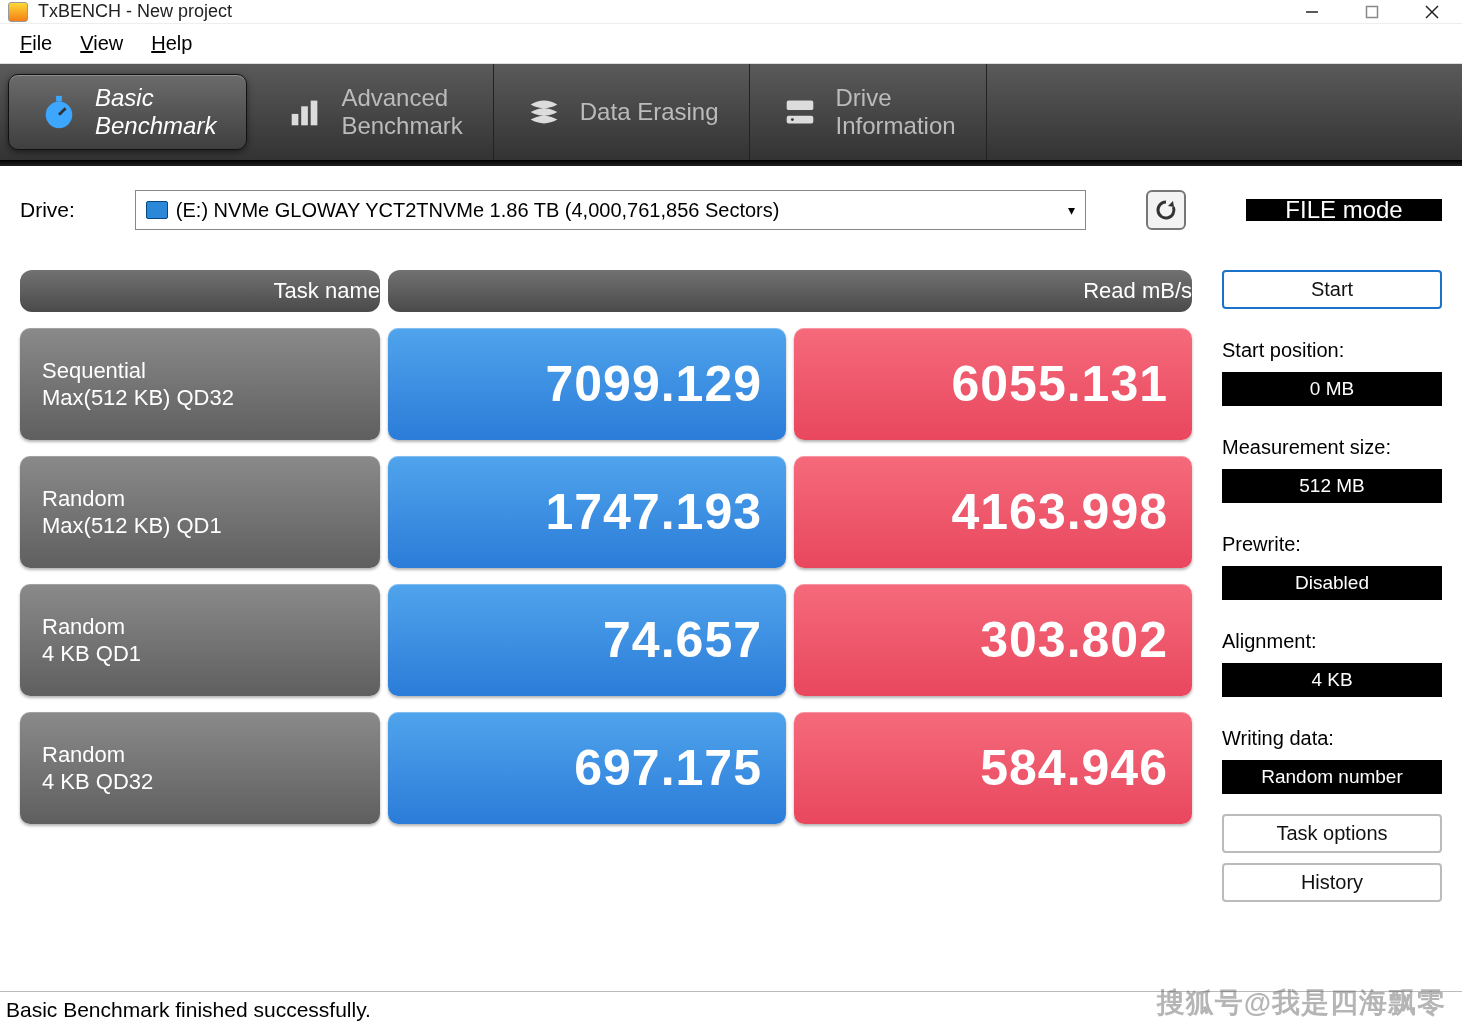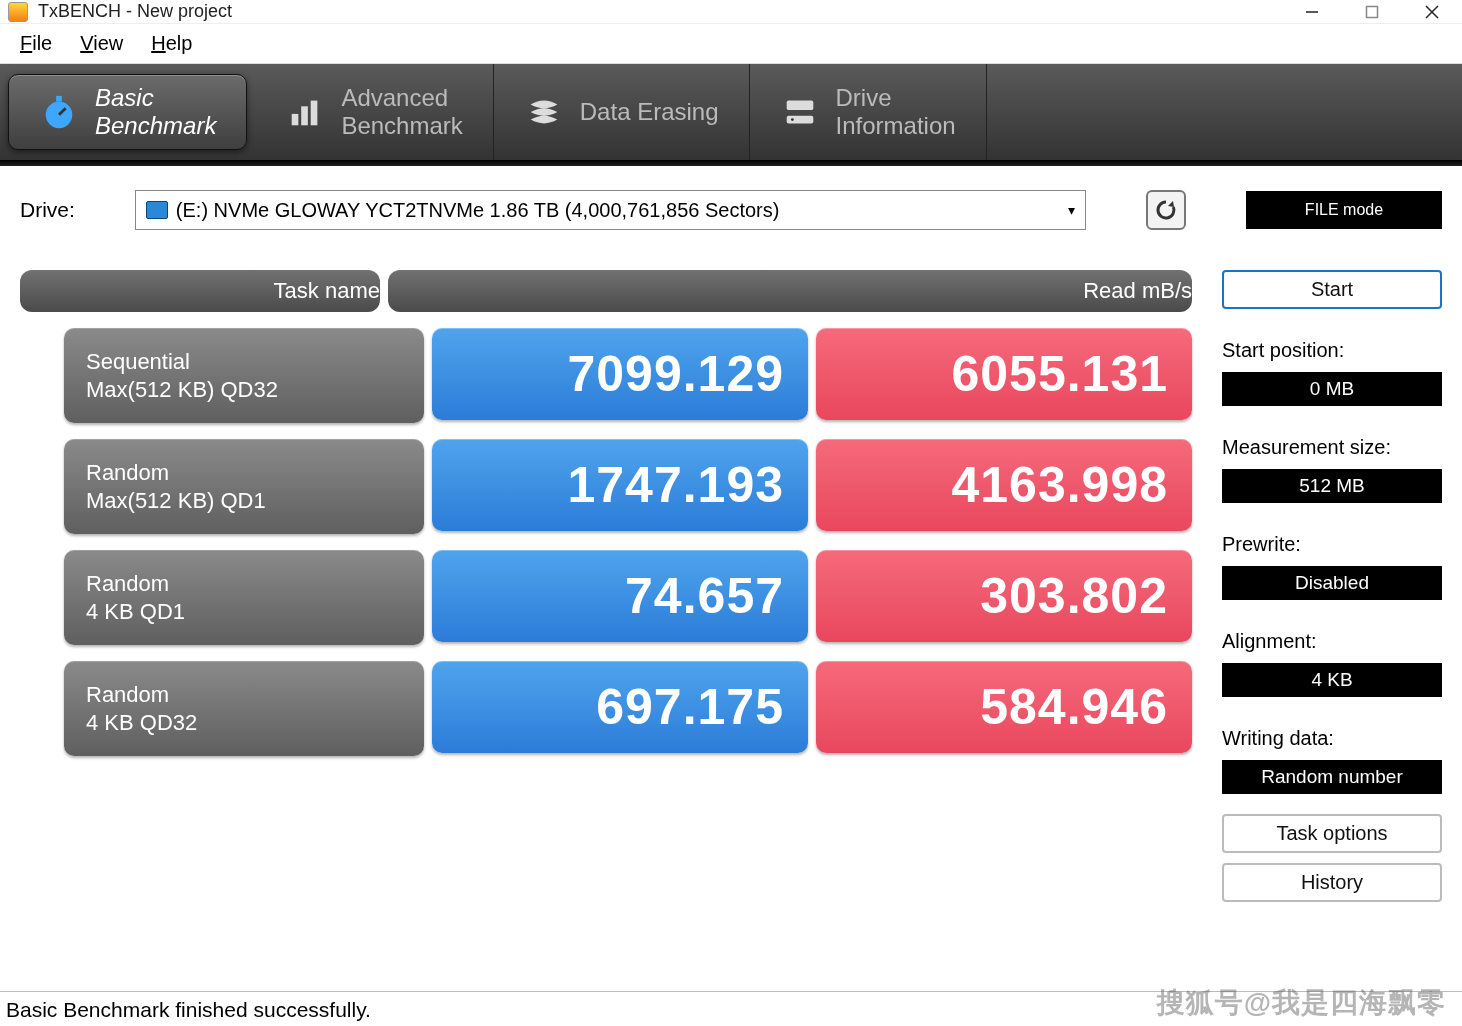--- a/index.html
+++ b/index.html
@@ -28,35 +28,35 @@
 .tab .lbl { display:flex; flex-direction:column; }
 
 
 .content { flex:1; background:#fff; padding: 24px 20px 0 20px; display:flex; flex-direction:column; }
 .drive-row { display:flex; align-items:center; gap: 60px; margin-bottom: 40px; }
 .drive-label { font-size: 21px; }
 .drive-select { flex:1; height: 40px; border:1px solid #888; background:#fff; display:flex; align-items:center; padding: 0 10px; gap:8px; font-size:20px;justify-content:center; }
 .drive-select .disk-icon { width:22px; height:18px; background:#2b88d8; border:1px solid #05477f; border-radius:2px; position:relative; }
 .drive-select .chev { margin-left:auto; font-size:14px; }
 .refresh-btn { width:40px; height:40px; border:2px solid #777; border-radius:6px; background:#f3f3f3; display:flex; align-items:center; justify-content:center; font-size:22px; }
-.mode-btn { width: 196px; height:38px; background:#000; color:#fff; font-size:16px; display:flex; align-items:center; justify-content:center; border:1px solid #000; }
+.mode-btn { width: 196px; height:22px; background:#000; color:#fff; font-size:24px; display:flex; align-items:center; justify-content:center; border:1px solid #000; }
 
 .main-row { display:flex; gap: 30px; flex:1; }
 .results { flex:1; }
 .sidebar { width: 220px; display:flex; flex-direction:column; gap: 10px; }
 
 
 .reshead { display:flex; gap:8px; }
 .reshead .h { flex:1; background: linear-gradient(#727272,#4a4a4a); color:#fff; text-align:right; font-size:22px; padding:8px 0; border-radius:12px; }
 .reshead .h:first-child { max-width: 360px; }
 
 .grid { display:flex; flex-direction:column; gap:16px; margin-top:16px; }
-.row { display:flex; gap:8px;margin-left:44px; }
+.row { display:flex; gap:8px; }
 .task { width:360px; background: linear-gradient(#8a8a8a,#5f5f5f); border-radius:10px; color:#fff; padding: 20px 22px; font-size:22px; line-height:1.25; display:flex; align-items:center; box-shadow: inset 0 1px 0 rgba(255,255,255,.2), 0 2px 3px rgba(0,0,0,.3); }
-.val { flex:1; border-radius:10px; color:#fff; font-weight:700; font-size:50px; display:flex; align-items:center; justify-content:flex-end; padding: 0 24px; box-shadow: inset 0 1px 0 rgba(255,255,255,.3), 0 2px 3px rgba(0,0,0,.3); letter-spacing:1px; font-family: Arial, sans-serif; height:92px; }
+.val { flex:1; border-radius:10px; color:#fff; font-weight:700; font-size:50px; display:flex; align-items:center; justify-content:flex-end; padding: 0 24px; box-shadow: inset 0 1px 0 rgba(255,255,255,.3), 0 2px 3px rgba(0,0,0,.3); letter-spacing:1px; font-family: Arial, sans-serif; height:112px; }
 .read { background: linear-gradient(#4fa4ec,#2b7cd8); }
 .write { background: linear-gradient(#f56a7b,#e9475e); }
 
 
 .side-btn { border:2px solid #1a73c8; background:#fff; color:#111; font-size:20px; padding:6px 0; text-align:center; border-radius:4px; }
 .side-btn.plain { border:2px solid #bbb; }
 .side-label { font-size:20px; margin-top:20px; }
 .side-black { background:#000; color:#fff; font-size:19px; text-align:center; padding:6px 0; }
 
 

